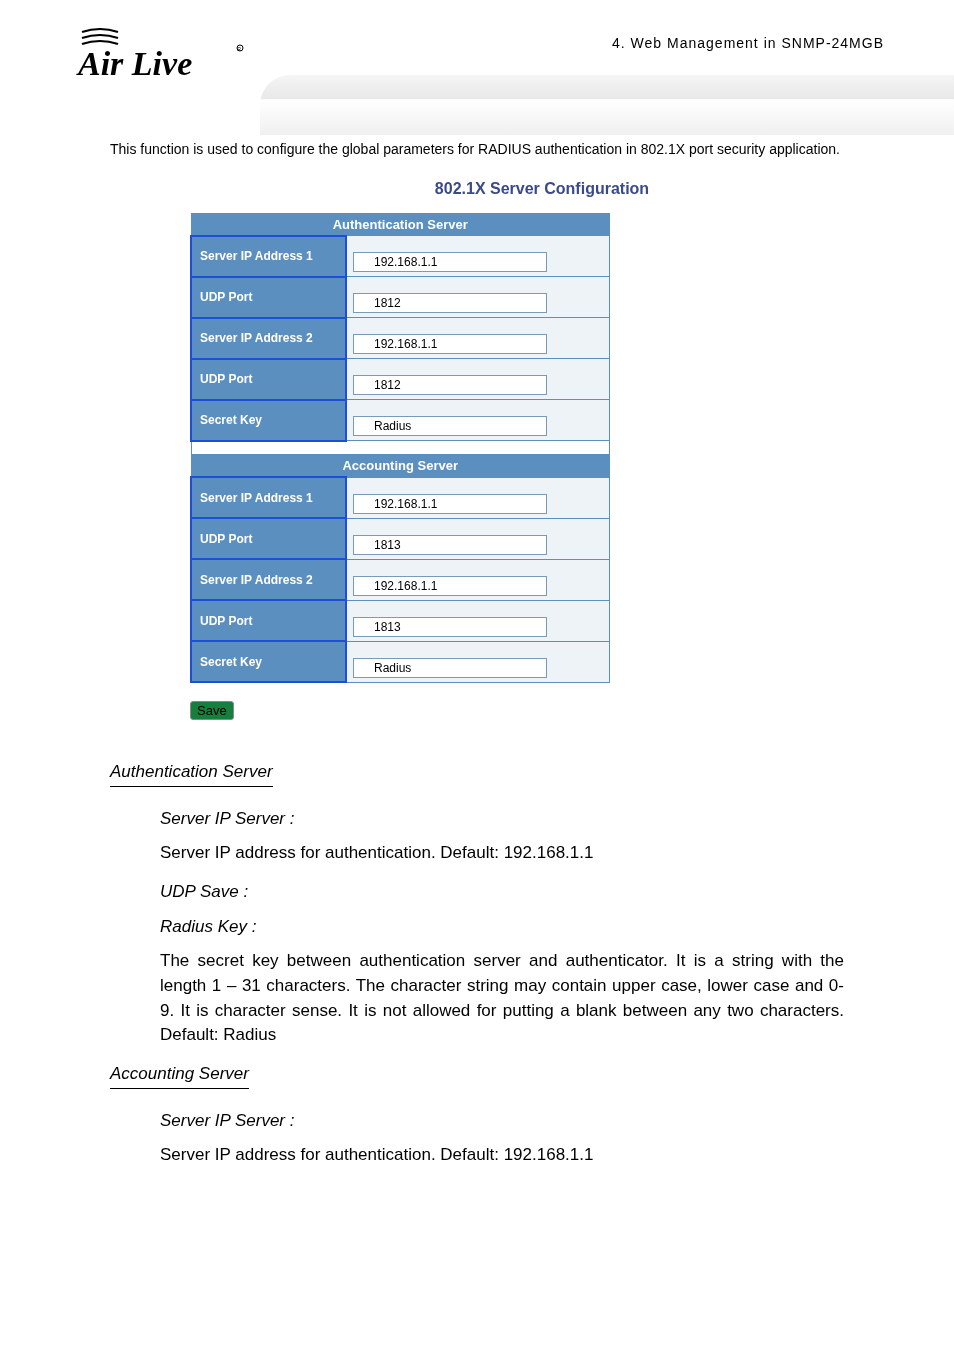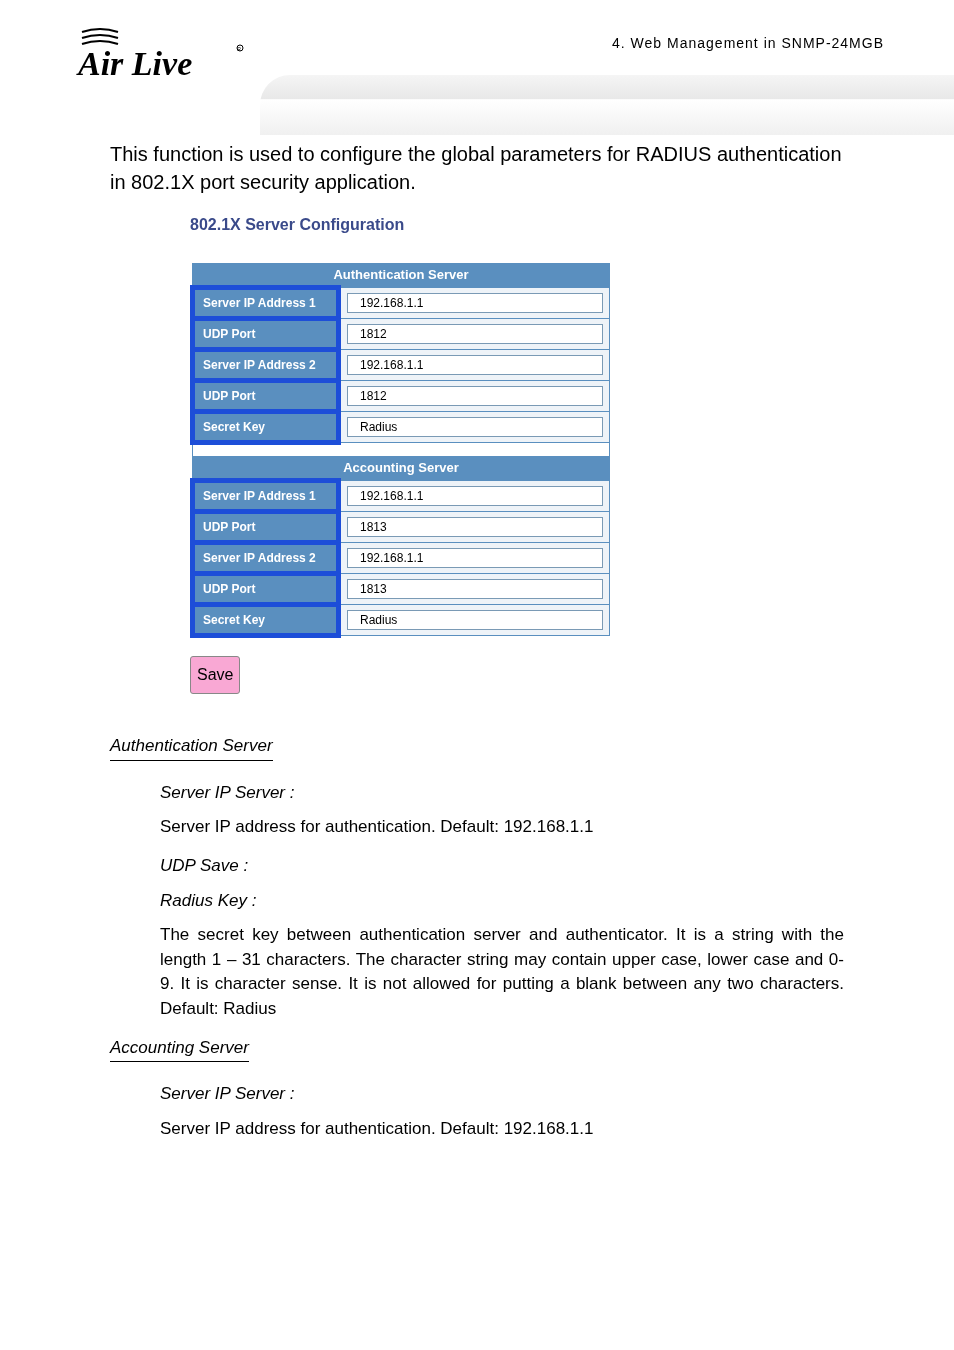--- a/index.html
+++ b/index.html
@@ -36,31 +36,32 @@
     position: absolute;
     top: 55px;
     left: 200px;
     right: -60px;
     height: 60px;
     background: linear-gradient(to bottom, #f5f5f5 0%, #e8e8e8 40%, #fff 41%, #f0f0f0 100%);
     border-top-left-radius: 30px;
   }
   .intro {
     margin: 40px 50px 20px 50px;
-    font-size: 20px;
+    font-size: 14px;
     line-height: 1.4;
   }
   .screenshot-wrap {
     margin: 20px 0 30px 130px;
   }
   .section-title {
     color: #3a4a8a;
     font-weight: bold;
     font-size: 16px;
-    margin-bottom: 29px;
+    margin-bottom: 15px;
+    text-align: center;
   }
   table.cfg {
     border-collapse: collapse;
     width: 420px;
     border: 1px solid #5a8fbf;
     font-family: Verdana, Arial, sans-serif;
   }
   table.cfg th.group {
     background: #5a8fbf;
     color: #fff;
@@ -70,51 +71,52 @@
     padding: 3px;
     border: 1px solid #5a8fbf;
   }
   table.cfg td.label {
     background: #5a8fbf;
     color: #fff;
     font-weight: bold;
     font-size: 12px;
     padding: 6px 8px;
     width: 155px;
-    border: 5px solid #1d4ed8;
+    border: 2px solid #1d4ed8;
   }
   table.cfg td.field {
     background: #eef3f8;
     padding: 4px 6px;
     border: 1px solid #5a8fbf;
   }
   table.cfg tr.spacer td {
     background: #fff;
     height: 14px;
     border-left: 1px solid #5a8fbf;
     border-right: 1px solid #5a8fbf;
     border-top: 1px solid #5a8fbf;
     border-bottom: 1px solid #5a8fbf;
   }
   .txt-input {
     font-family: Verdana, Arial, sans-serif;
     font-size: 12px;
     border: 1px solid #7a9ab5;
-    padding: 2px 12px;
-    width: 256px;
+    padding: 2px 20px;
+    width: 194px;
     background: #fff;
+    margin-top: 12px;
   }
   .save-btn {
     margin-top: 18px;
     font-family: Verdana, Arial, sans-serif;
-    font-size: 16px;
+    font-size: 13px;
     border: 1px solid #888;
     border-radius: 3px;
-    background: #f9a8d4;
-    padding: 9px 6px;
+    background: #15803d;
+    padding: 1px 6px;
     cursor: pointer;
   }
   .params {
     margin: 40px 50px 0 50px;
     font-size: 17px;
     line-height: 1.45;
   }
   .param-heading {
     border-bottom: 1px solid #000;
     display: inline-block;

